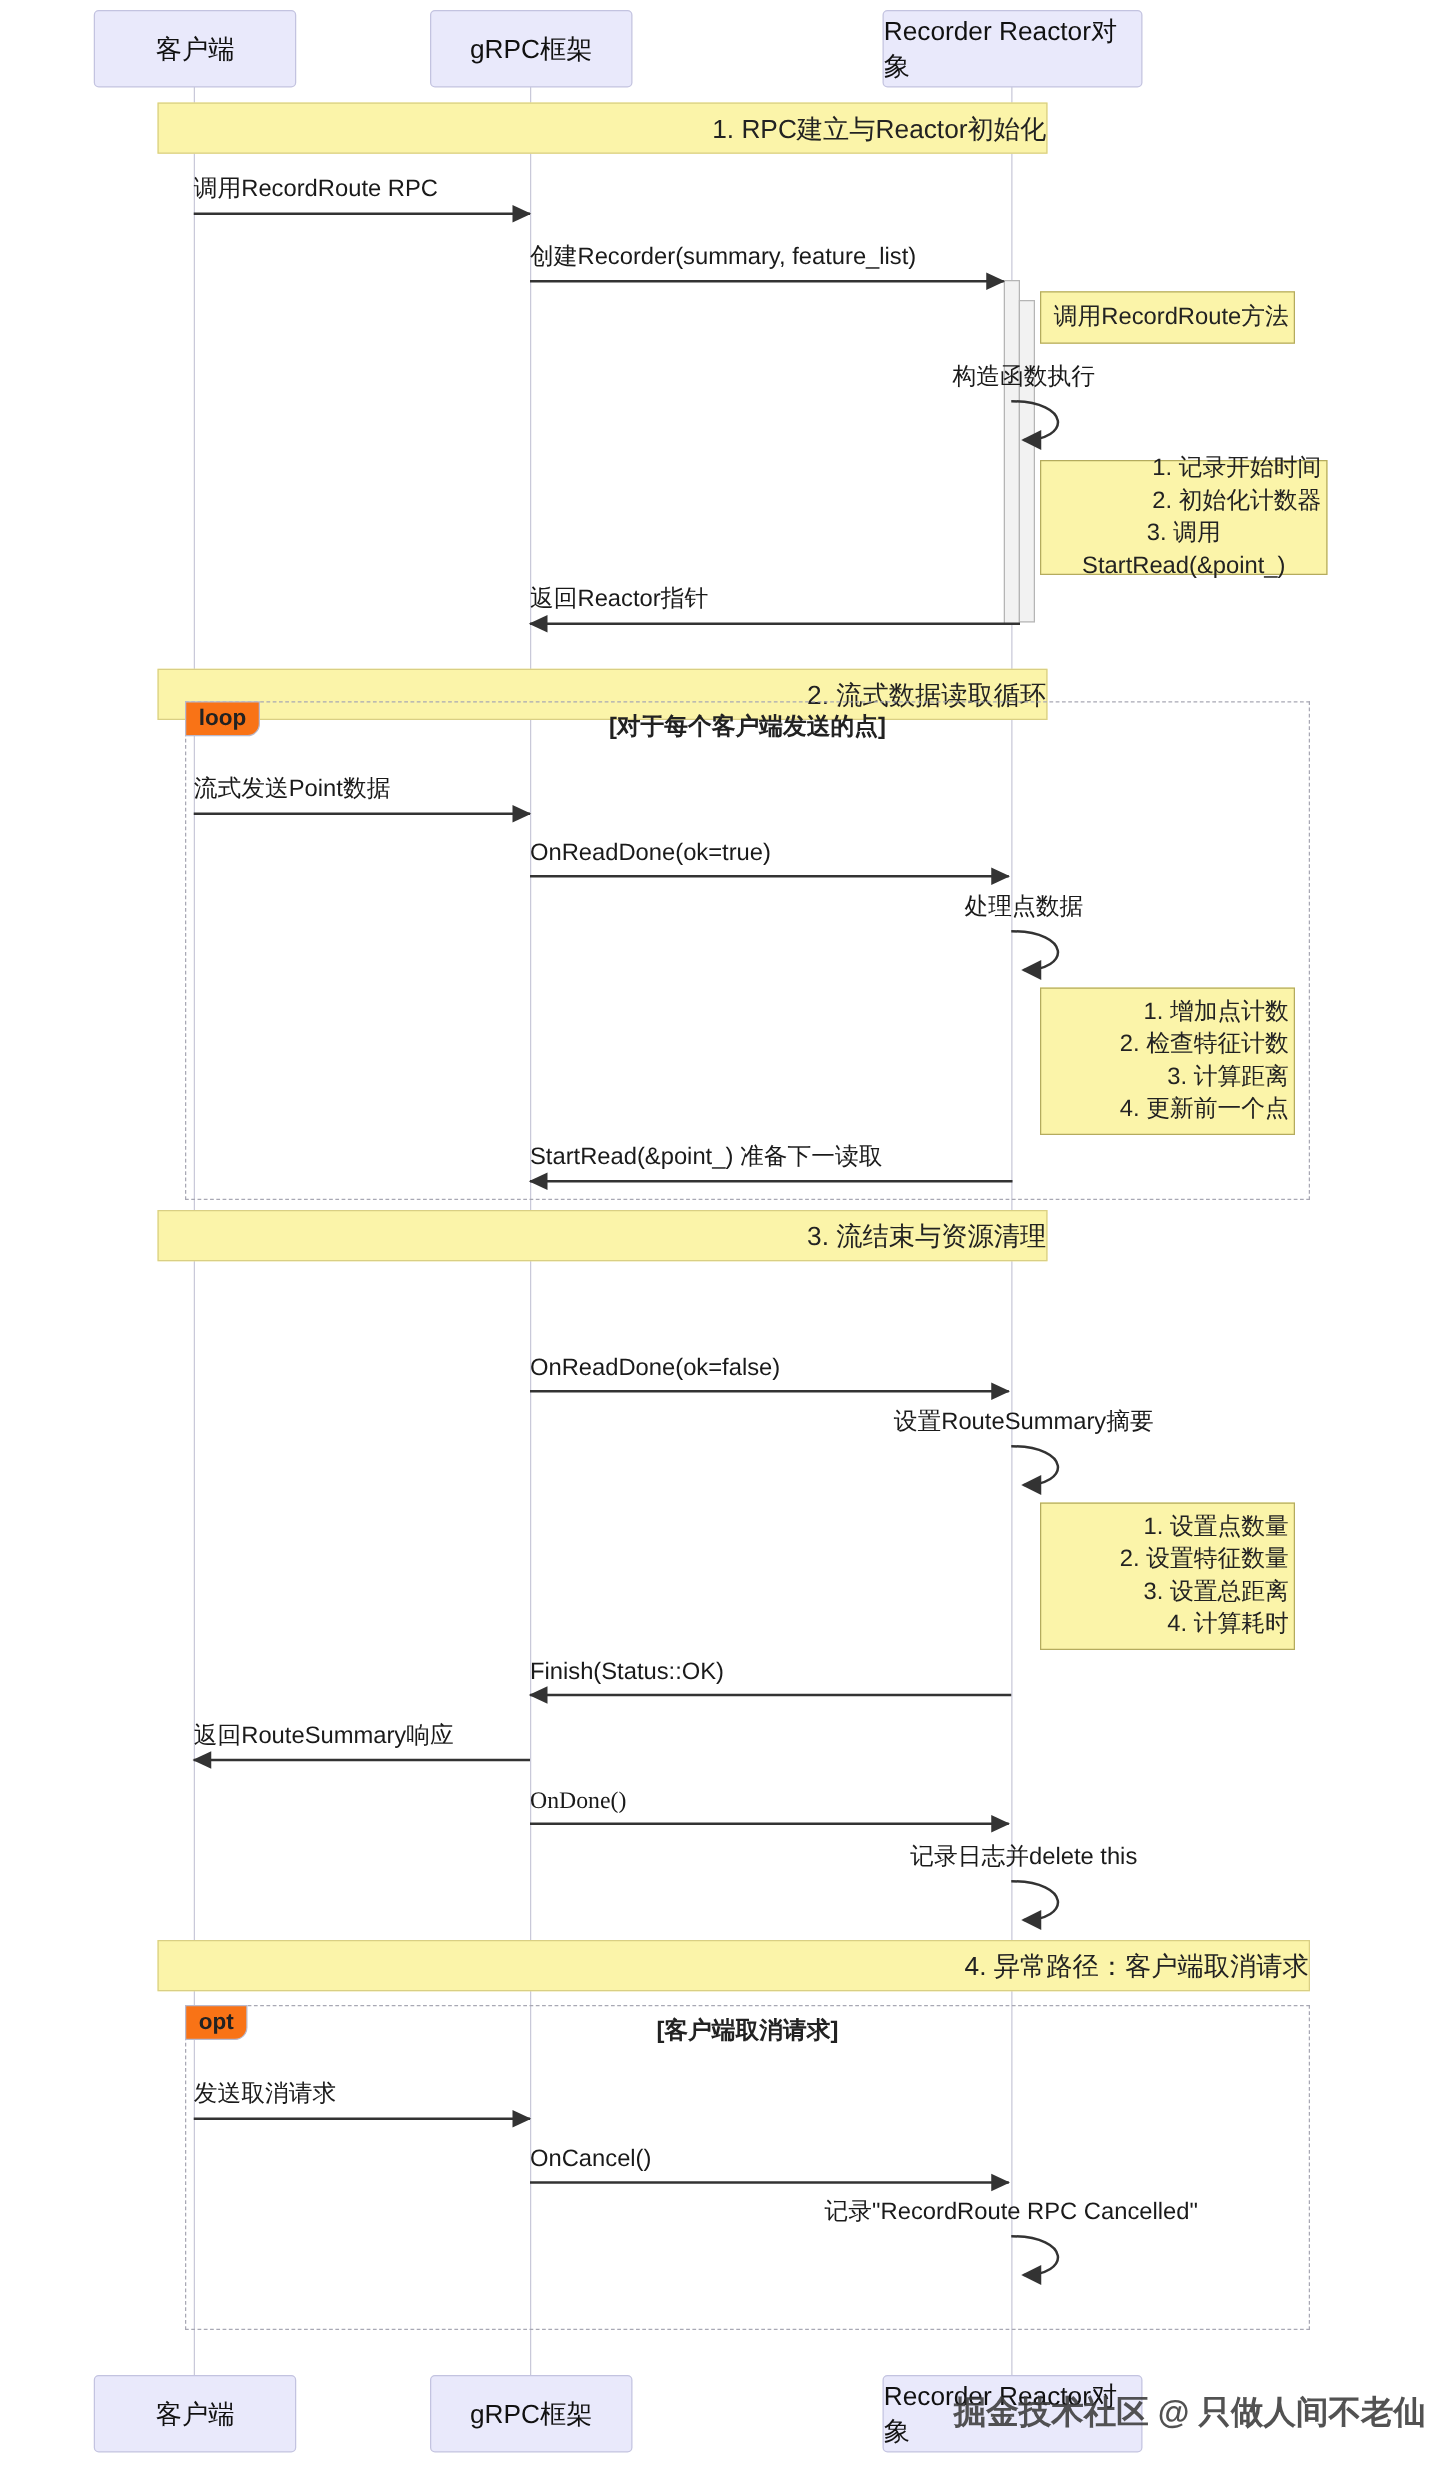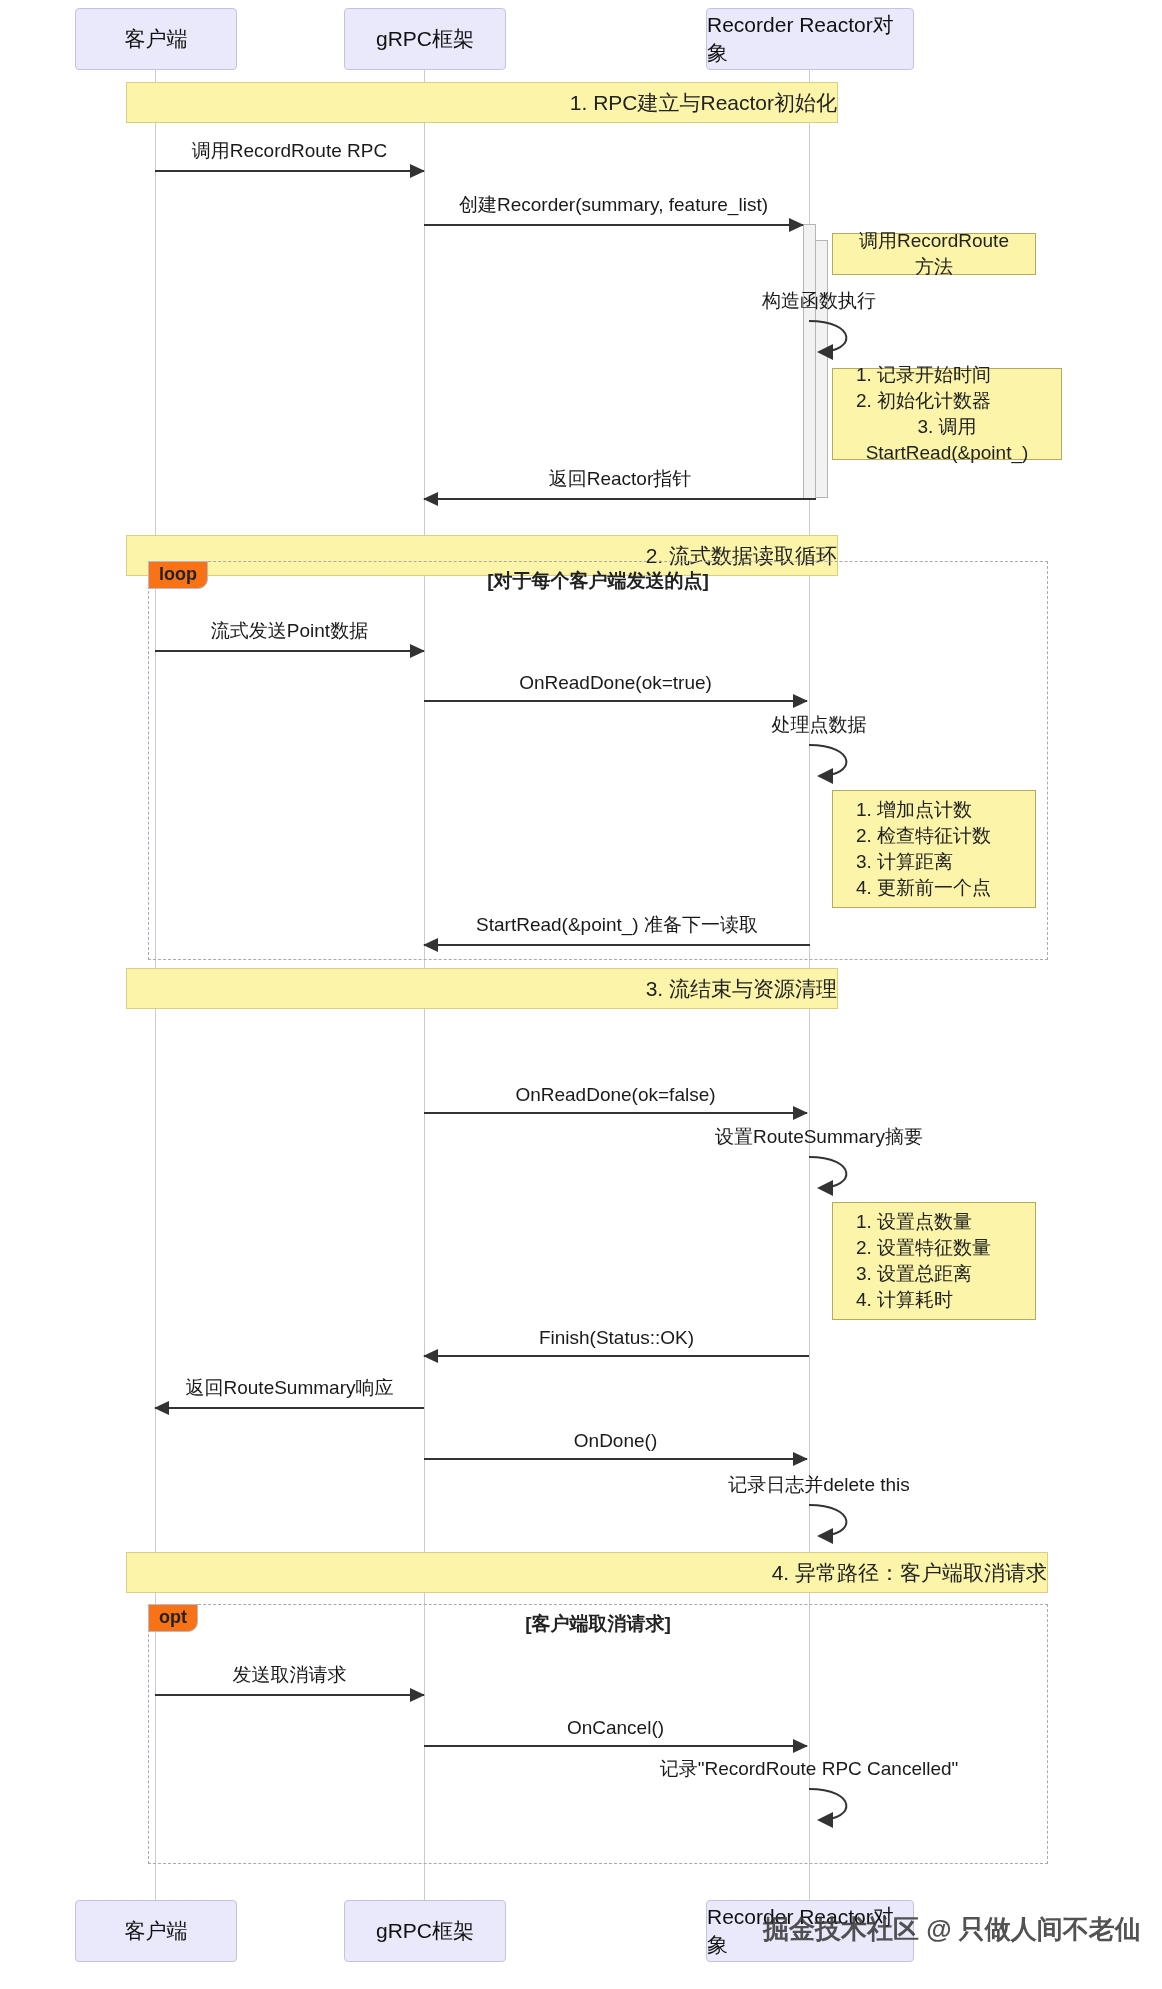--- a/index.html
+++ b/index.html
@@ -4,23 +4,23 @@
 <style>
   html,body{margin:0;padding:0;background:#ffffff;}
   #canvas{position:relative;width:1162px;height:1989px;background:#ffffff;overflow:hidden;
           font-family:"Liberation Sans","DejaVu Sans",sans-serif;color:#1a1a1a;}
   .lifeline{position:absolute;width:1px;background:#c9c9d9;top:68px;bottom:89px;}
   .actor{position:absolute;height:60px;background:#e9e9fb;border:1px solid #c3c3e0;border-radius:4px;
          display:flex;align-items:center;justify-content:center;font-size:21px;color:#111;}
   .section-bar{position:absolute;background:#fbf4a9;border:1px solid #d9cf84;display:flex;align-items:center;
          justify-content:flex-end;font-size:21px;color:#222;}
   .note{position:absolute;background:#fbf4a9;border:1px solid #b4ab5e;display:flex;flex-direction:column;
-         align-items:flex-start;justify-content:center;font-size:19px;line-height:26px;color:#222;text-align:center;padding:6px 23px;box-sizing:border-box;}
+         align-items:flex-end;justify-content:center;font-size:19px;line-height:26px;color:#222;text-align:center;padding:6px 4px;box-sizing:border-box;}
   .msg{position:absolute;height:36px;}
-  .msg .lbl{position:absolute;left:0;right:0;bottom:8px;text-align:center;font-size:19px;white-space:nowrap;}
+  .msg .lbl{position:absolute;left:0;right:0;bottom:8px;text-align:left;font-size:19px;white-space:nowrap;}
   .msg .line{position:absolute;left:0;right:0;bottom:0;height:2px;background:#333;}
   .msg .line.arr-r::after{content:"";position:absolute;right:-1px;top:-6px;width:0;height:0;
          border-top:7px solid transparent;border-bottom:7px solid transparent;border-left:15px solid #333;}
   .msg .line.arr-l::before{content:"";position:absolute;left:-1px;top:-6px;width:0;height:0;
          border-top:7px solid transparent;border-bottom:7px solid transparent;border-right:15px solid #333;}
   .selfmsg{position:absolute;width:420px;text-align:center;font-size:19px;white-space:nowrap;}
   .selfloop{position:absolute;}
   .activation{position:absolute;width:13px;background:#f2f2f2;border:1px solid #b5b5b5;box-sizing:border-box;}
   .frame{position:absolute;border:1px dashed #a8a8b4;}
   .frame-label{position:absolute;top:-1px;left:-1px;background:#f97316;border:1px solid #b9b9cc;
@@ -148,21 +148,21 @@
   <div class="msg" style="left:424px;top:1321px;width:385px;">
     <div class="lbl">Finish(Status::OK)</div>
     <div class="line arr-l"></div>
   </div>
 
   <div class="msg" style="left:155px;top:1373px;width:269px;">
     <div class="lbl">返回RouteSummary响应</div>
     <div class="line arr-l"></div>
   </div>
 
-  <div class="msg" style="left:424px;top:1424px;width:383px;">
+  <div class="msg" style="left:424px;top:1424px;width:383px;font-family:Liberation Serif, serif;">
     <div class="lbl">OnDone()</div>
     <div class="line arr-r"></div>
   </div>
 
   <div class="selfmsg" style="left:609px;top:1472px;">记录日志并delete this</div>
   <svg class="selfloop" style="left:807px;top:1502px;" width="62" height="42">
     <path d="M2 3 C50 3, 50 34, 12 34" stroke="#333" stroke-width="2" fill="none"></path>
     <polygon points="10,34 26,26 26,42" fill="#333"></polygon>
   </svg>
 

